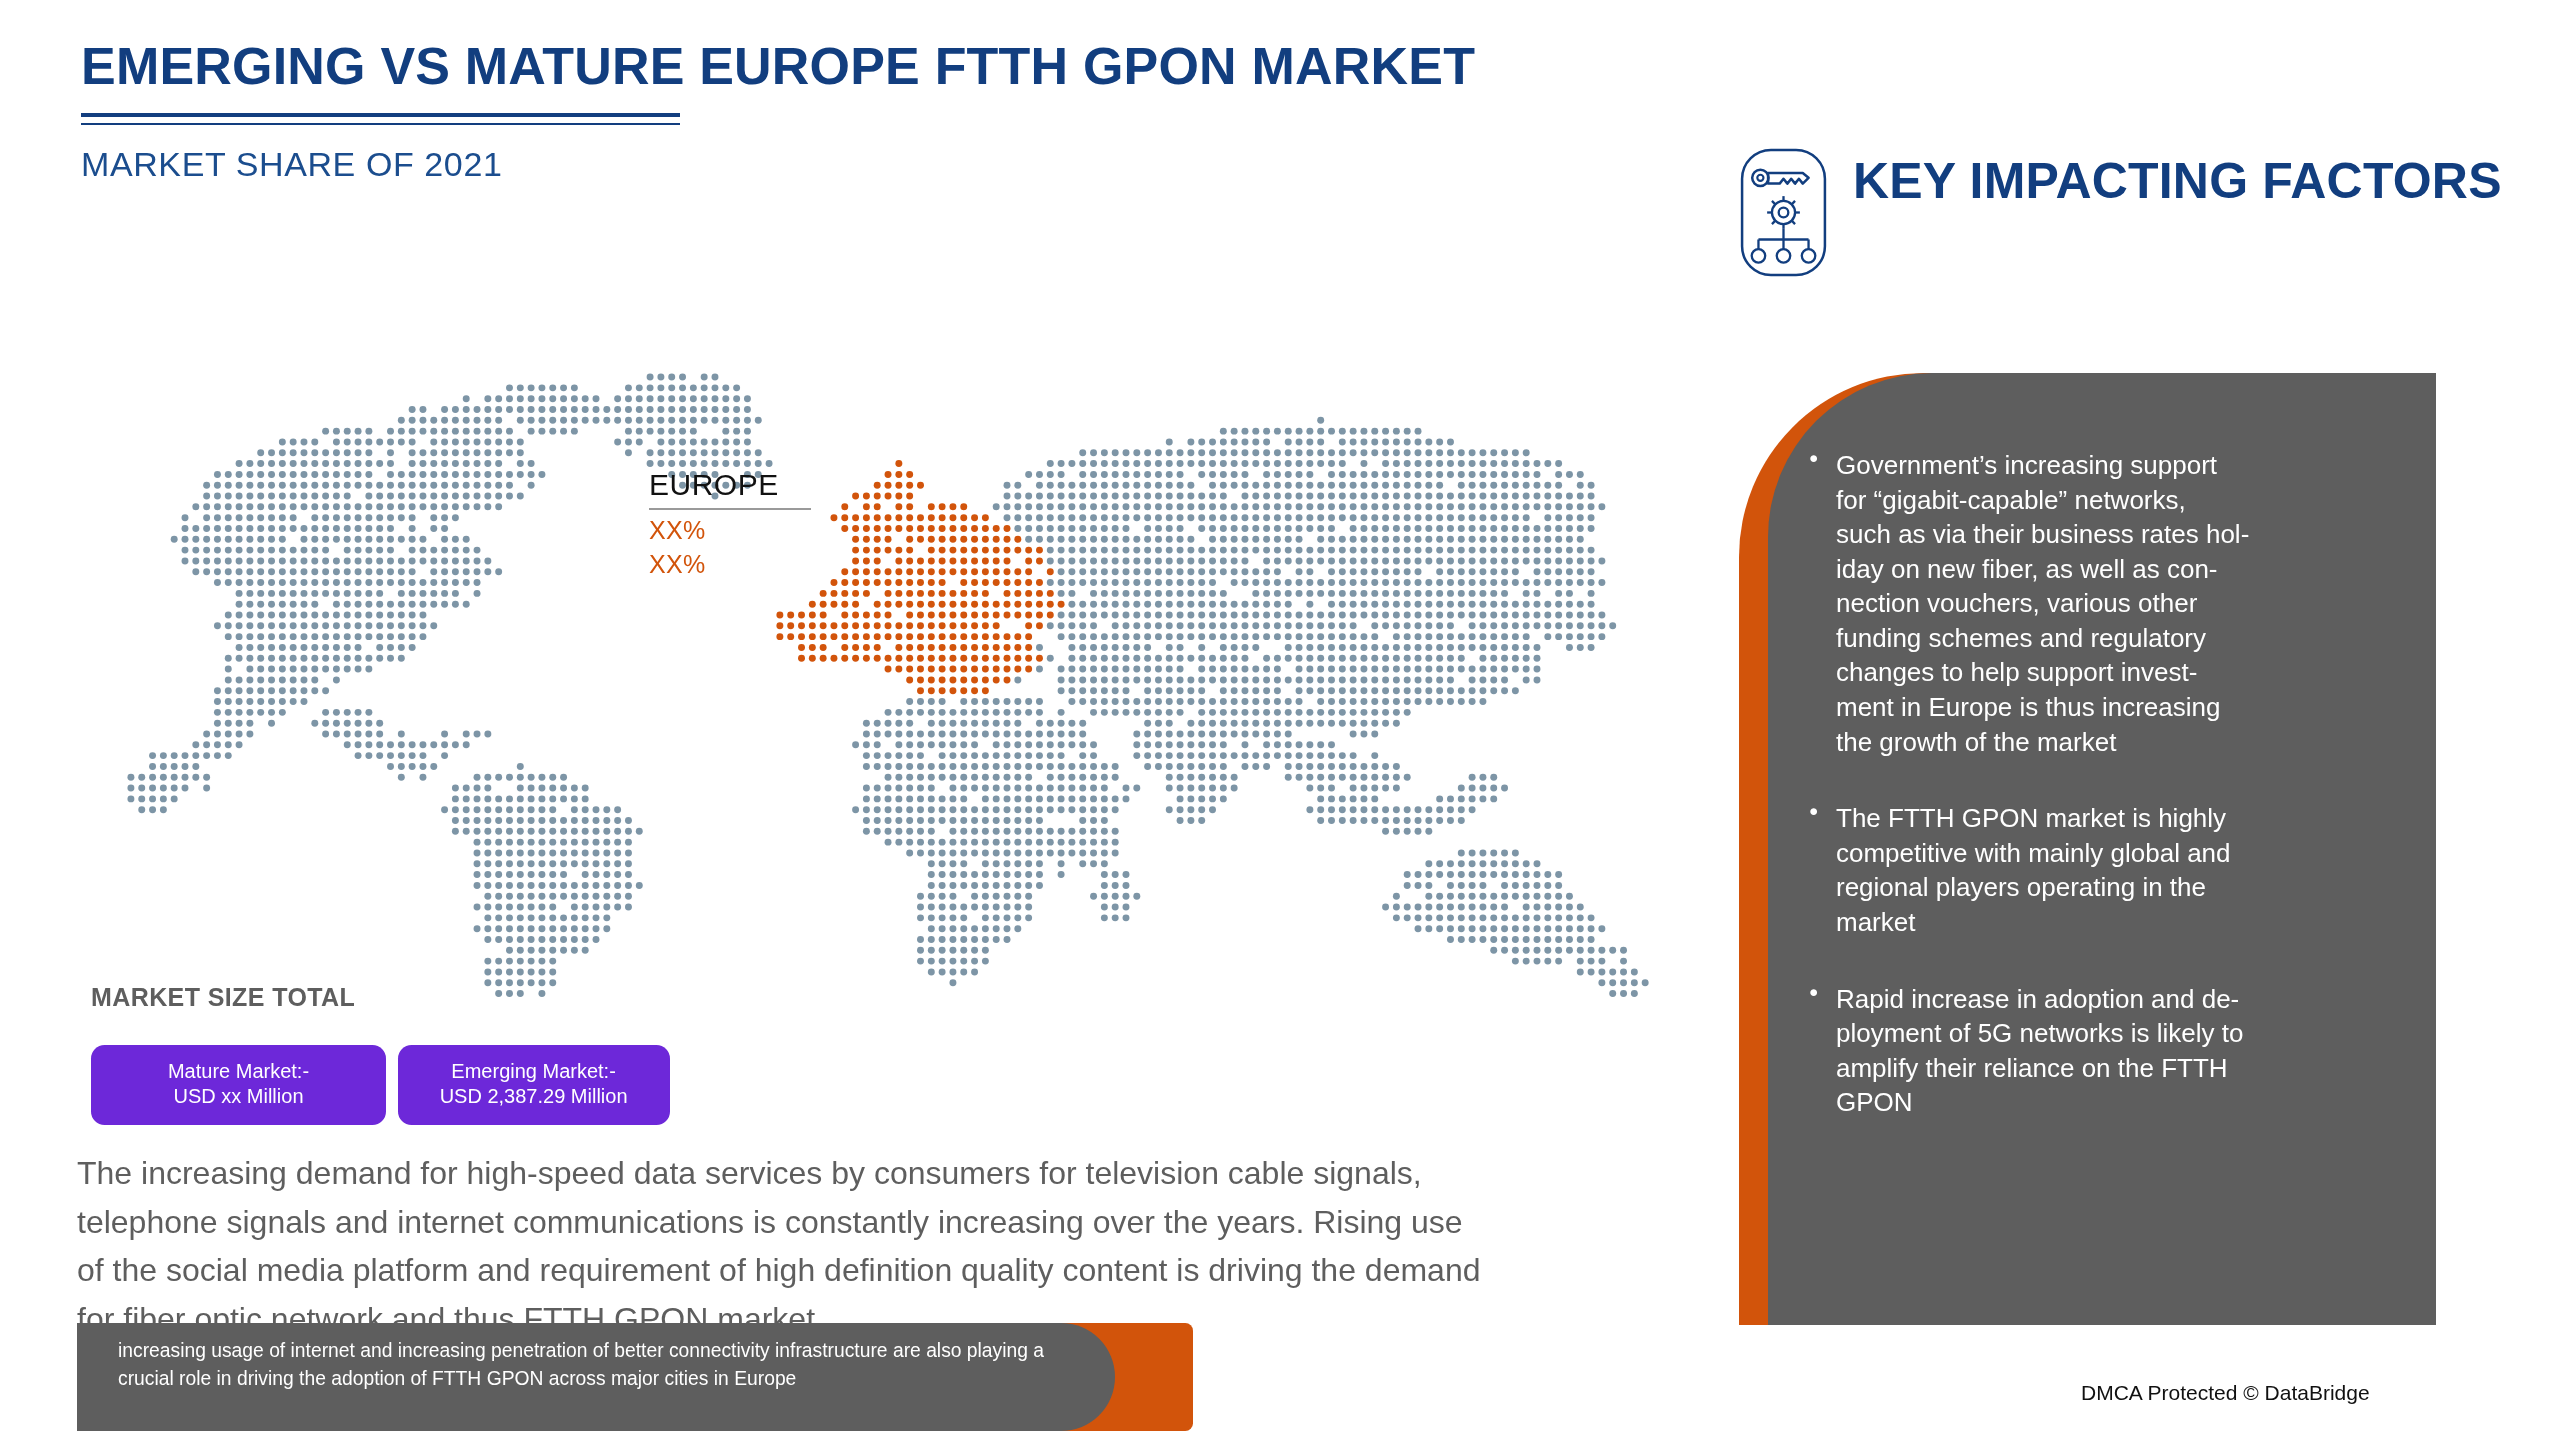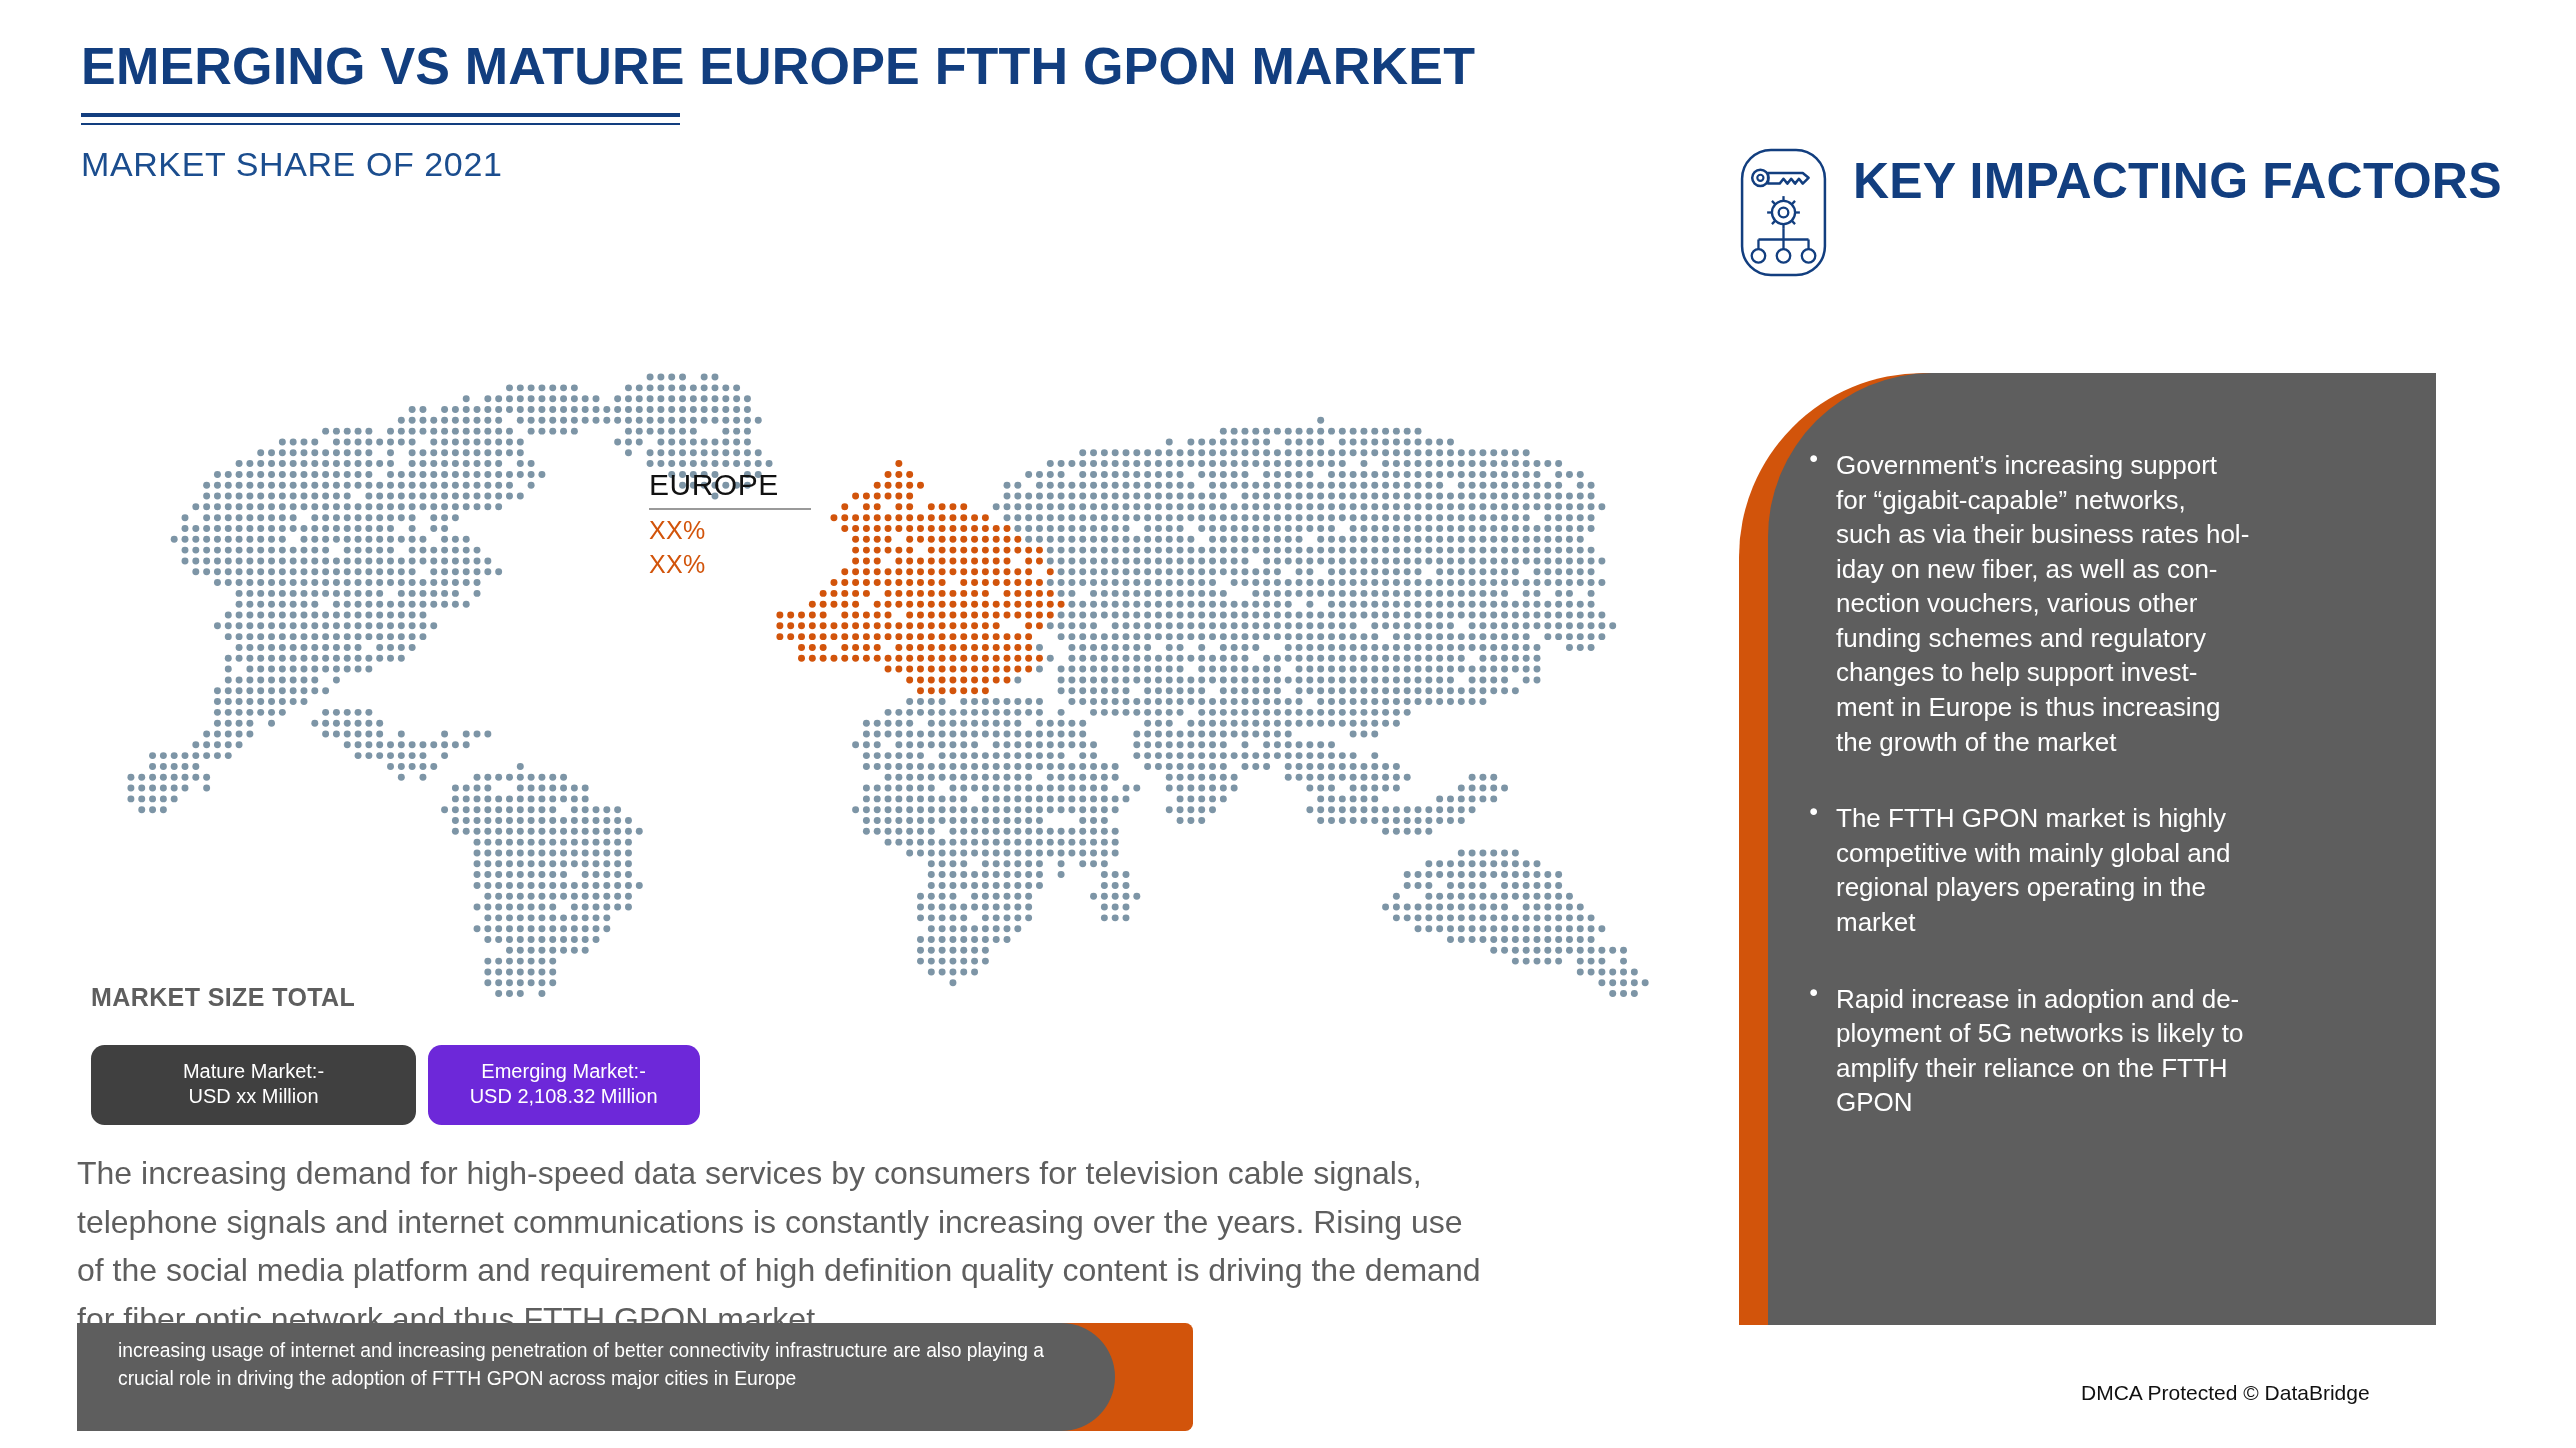--- a/index.html
+++ b/index.html
@@ -28,21 +28,21 @@
   #europe-underline{height:1.9px;background:#9a9a9a;margin-top:7.7px;width:162px;}
   .europe-pct{font-size:25px;color:#D2540B;margin-top:7.7px;line-height:1.05;letter-spacing:0.3px;}
 
   
   #mst-heading{position:absolute;left:91px;top:983px;font-size:25px;font-weight:bold;
                color:#5E5E5E;letter-spacing:0.4px;text-transform:uppercase;}
   #chips{position:absolute;left:91px;top:1045px;display:flex;gap:11.6px;}
   .chip{border-radius:13.5px;color:#ffffff;font-size:20px;line-height:1.28;
         padding:13.5px 17.4px 15.5px;text-align:center;box-sizing:border-box;}
   .chip .l2{display:block;}
-  #chip-mature{background:#404040;width:325px;}
+  #chip-mature{background:#6d28d9;width:295px;}
   #chip-emerging{background:#6d28d9;width:272px;}
 
   
   #lead-para{position:absolute;left:77px;top:1149px;width:1420px;font-size:32px;
              line-height:1.52;color:#5E5E5E;}
 
   
   #callout{position:absolute;left:77px;top:1323px;width:1116px;height:108px;border-radius:13px;}
   #callout-orange{position:absolute;right:0;top:0;width:251px;height:108px;
                   background:#D2540B;border-top-right-radius:7.7px;border-bottom-right-radius:7.7px;}
@@ -3549,21 +3549,21 @@
 </div>
 
 <div id="mst-heading">MARKET SIZE TOTAL</div>
 <div id="chips">
   <div class="chip" id="chip-mature">
     <span>Mature Market:-</span>
     <span class="l2">USD xx Million</span>
   </div>
   <div class="chip" id="chip-emerging">
     <span>Emerging Market:-</span>
-    <span class="l2">USD 2,108.32 Million</span>
+    <span class="l2">USD 2,387.29 Million</span>
   </div>
 </div>
 
 <div id="lead-para">The increasing demand for high-speed data services by consumers for television cable signals, telephone signals and internet communications is constantly increasing over the years. Rising use of the social media platform and requirement of high definition quality content is driving the demand for fiber optic network and thus FTTH GPON market.</div>
 
 <div id="callout">
   <div id="callout-orange"></div>
   <div id="callout-grey"></div>
   <div id="callout-text">increasing usage of internet and increasing penetration of better connectivity infrastructure are also playing a crucial role in driving the adoption of FTTH GPON across major cities in Europe</div>
 </div>

